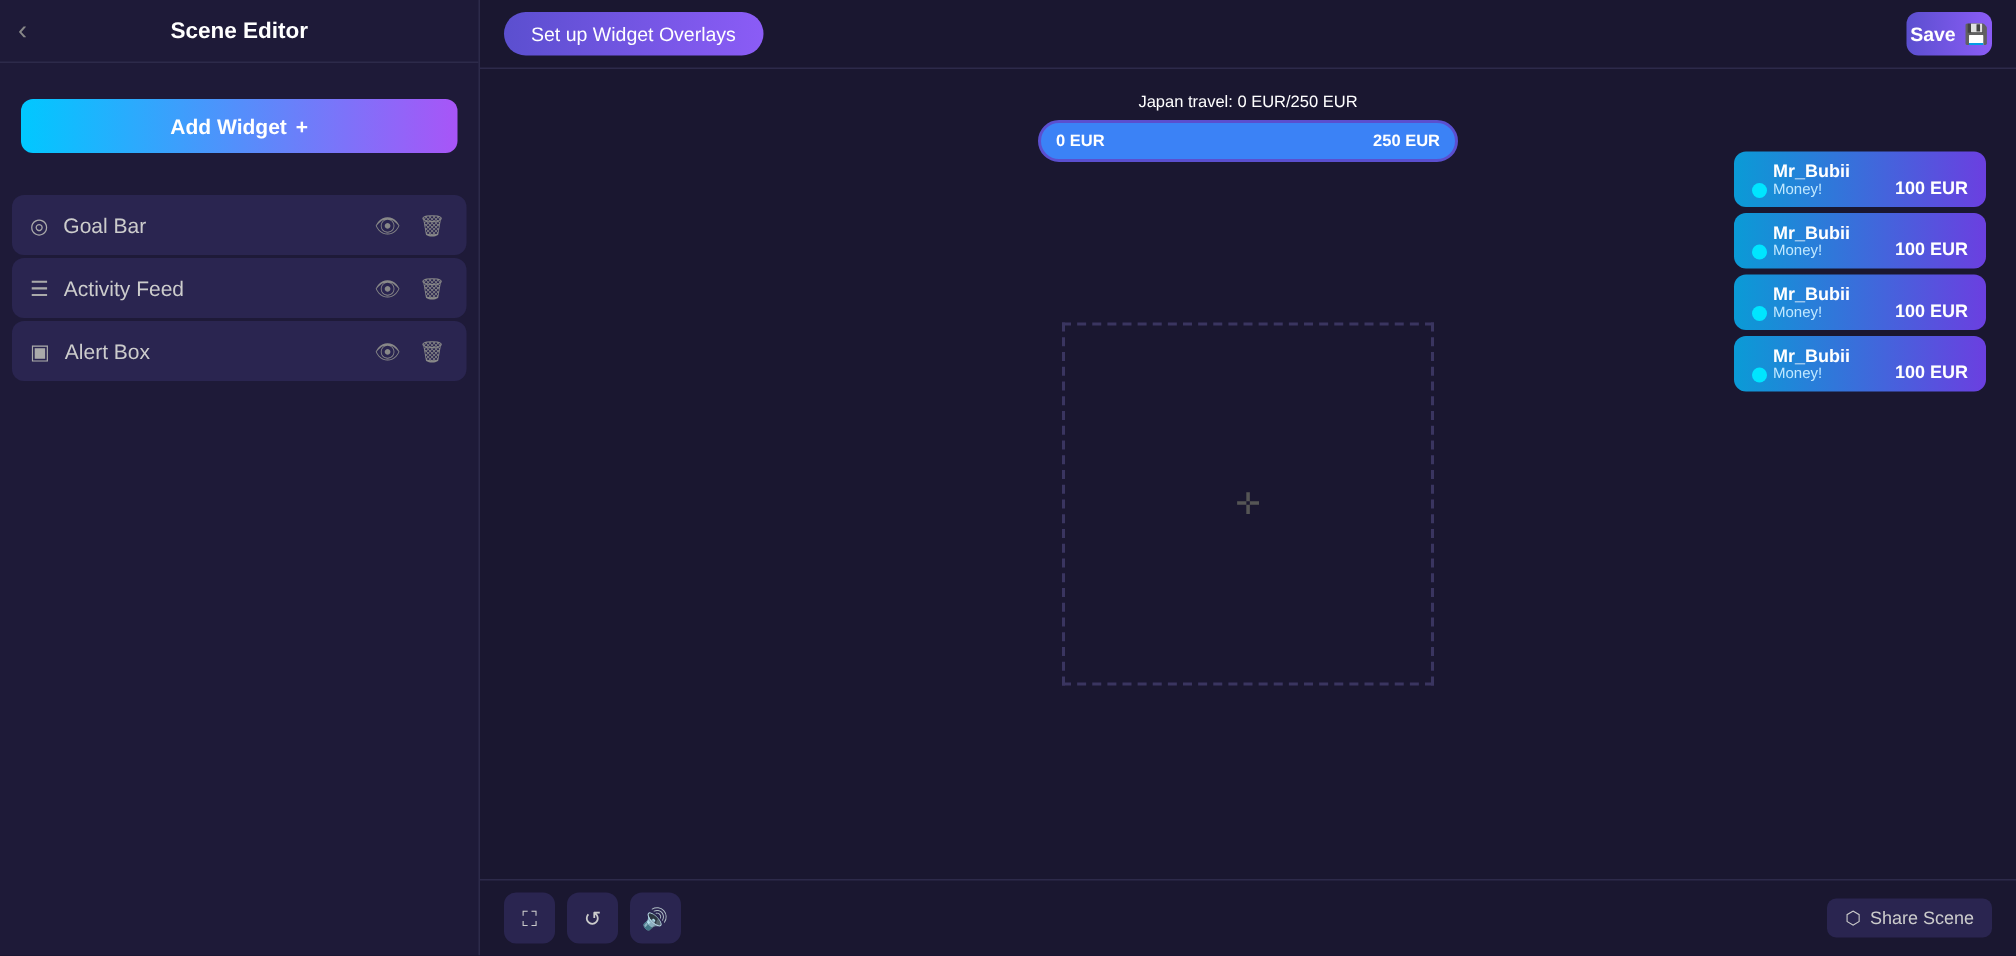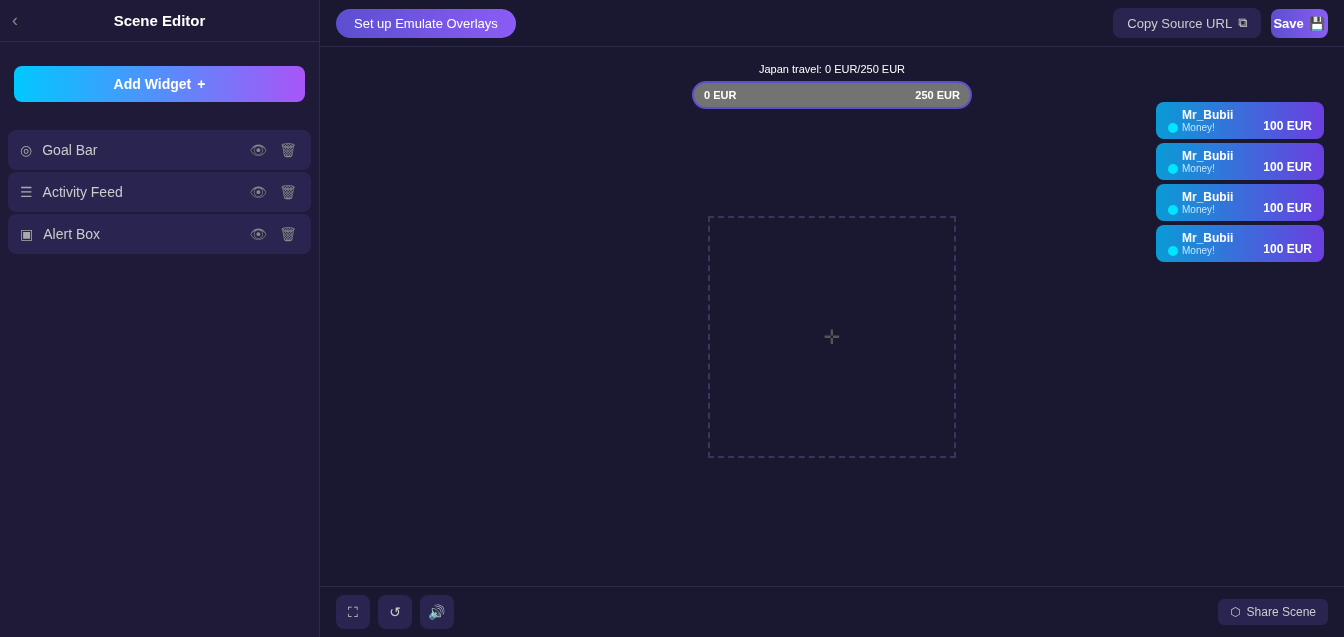--- a/index.html
+++ b/index.html
@@ -203,21 +203,21 @@
 
     .goal-bar-title {
       font-size: 11px;
       font-weight: 400;
       color: #fff;
       text-align: right;
     }
 
     .goal-bar-track {
       width: 100%;
-      background: #737373;
+      background: #3b82f6;
       border-radius: 20px;
       height: 28px;
       display: flex;
       align-items: center;
       position: relative;
       border: 2px solid #5b4fcf;
       overflow: hidden;
     }
 
     .goal-bar-fill {
@@ -469,27 +469,23 @@
       </div>
     </div>
 
   </div>
 </div>
 
 <div class="main-content">
 
   <div class="main-header">
     <button class="tipping-overlays-btn">
-      <span>Set up Emulate Overlays</span>
+      <span>Set up Widget Overlays</span>
     </button>
     <div class="header-actions">
-      <button class="copy-source-btn">
-        <span>Copy Source URL</span>
-        <span>⧉</span>
-      </button>
       <button class="save-btn">
         <span>Save</span>
         <span>💾</span>
       </button>
     </div>
   </div>
 
   <div class="canvas-area">
 
     <div class="goal-bar-widget">

